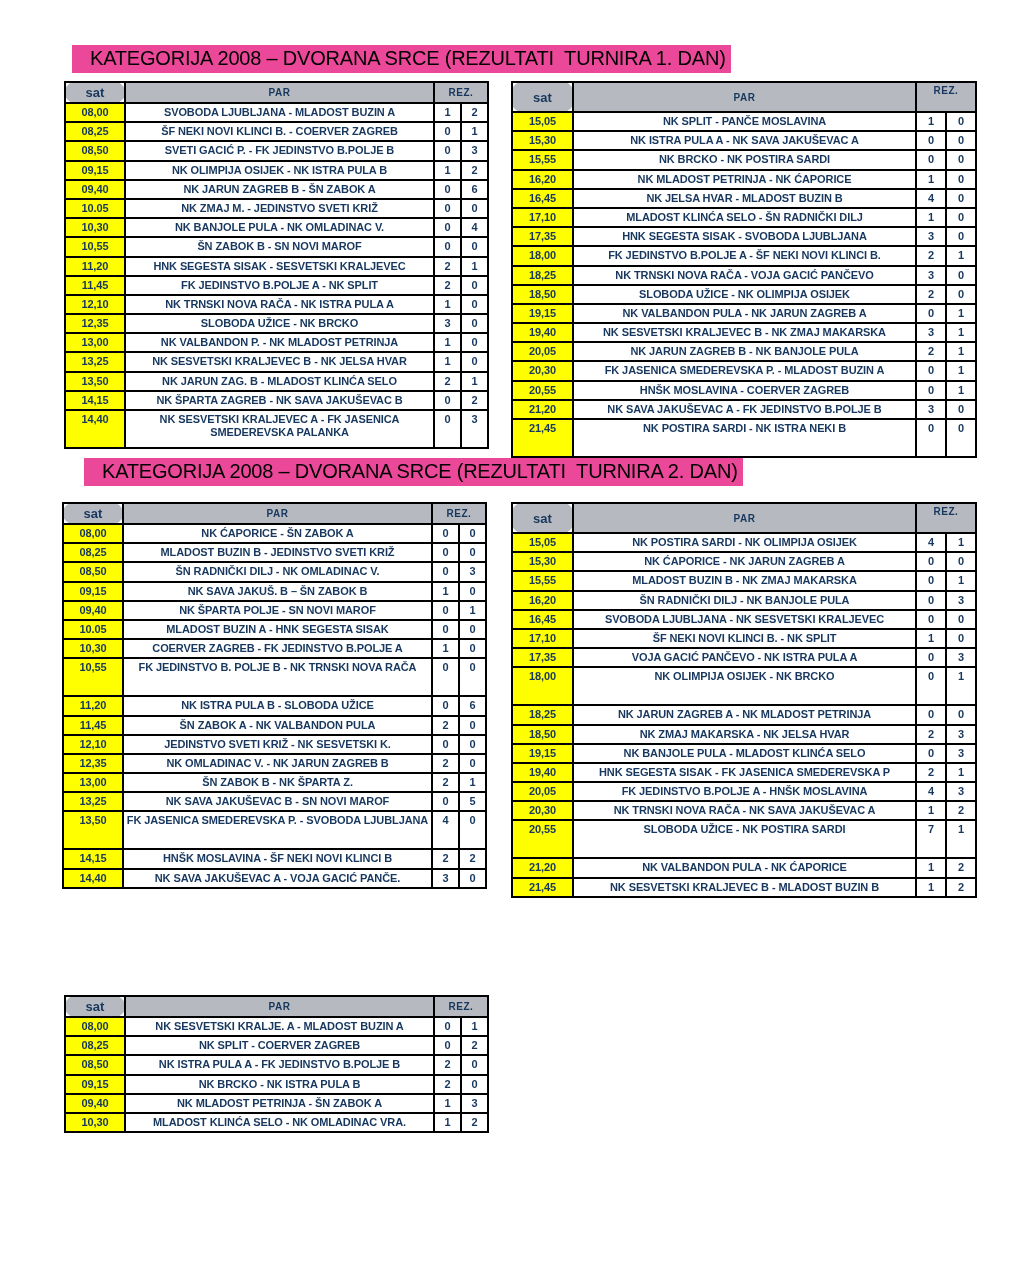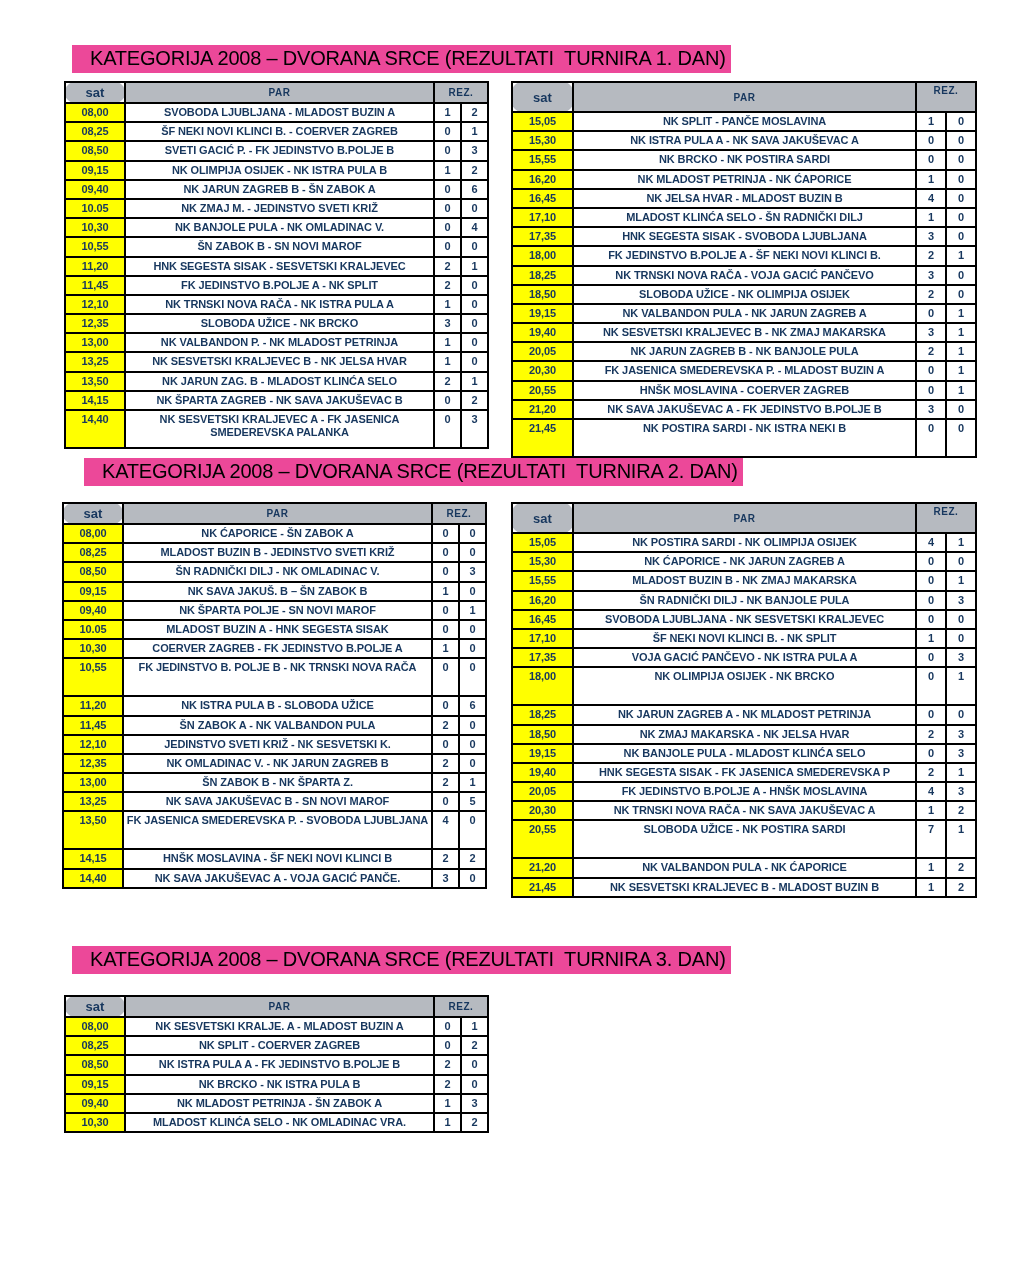--- a/index.html
+++ b/index.html
@@ -531,21 +531,20 @@
           <td class="c-s">2</td>
         </tr>
         <tr>
           <td class="c-time">21,45</td>
           <td class="c-pair">NK SESVETSKI KRALJEVEC B - MLADOST BUZIN B</td>
           <td class="c-s">1</td>
           <td class="c-s">2</td>
         </tr>
       </tbody>
     </table>
-    <div class="day-title pos-title-2">KATEGORIJA 2008 – DVORANA SRCE (REZULTATI  TURNIRA 3. DAN)</div>
     <table class="results tbl-left pos-s2t0">
       <thead>
         <tr>
           <th class="h-time">sat</th>
           <th class="h-pair">PAR</th>
           <th class="h-rez" colspan="2">REZ.</th>
         </tr>
       </thead>
       <tbody>
         <tr>

